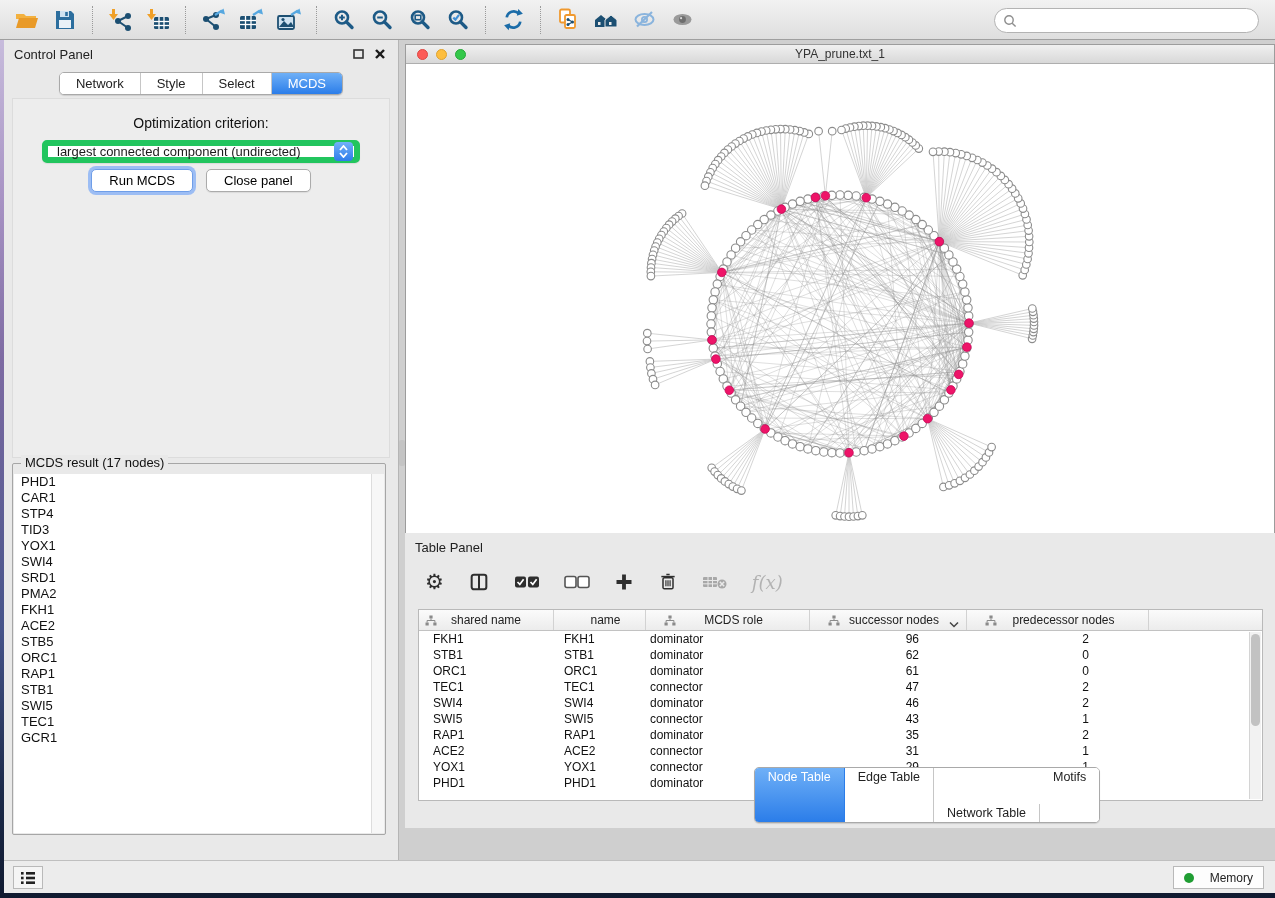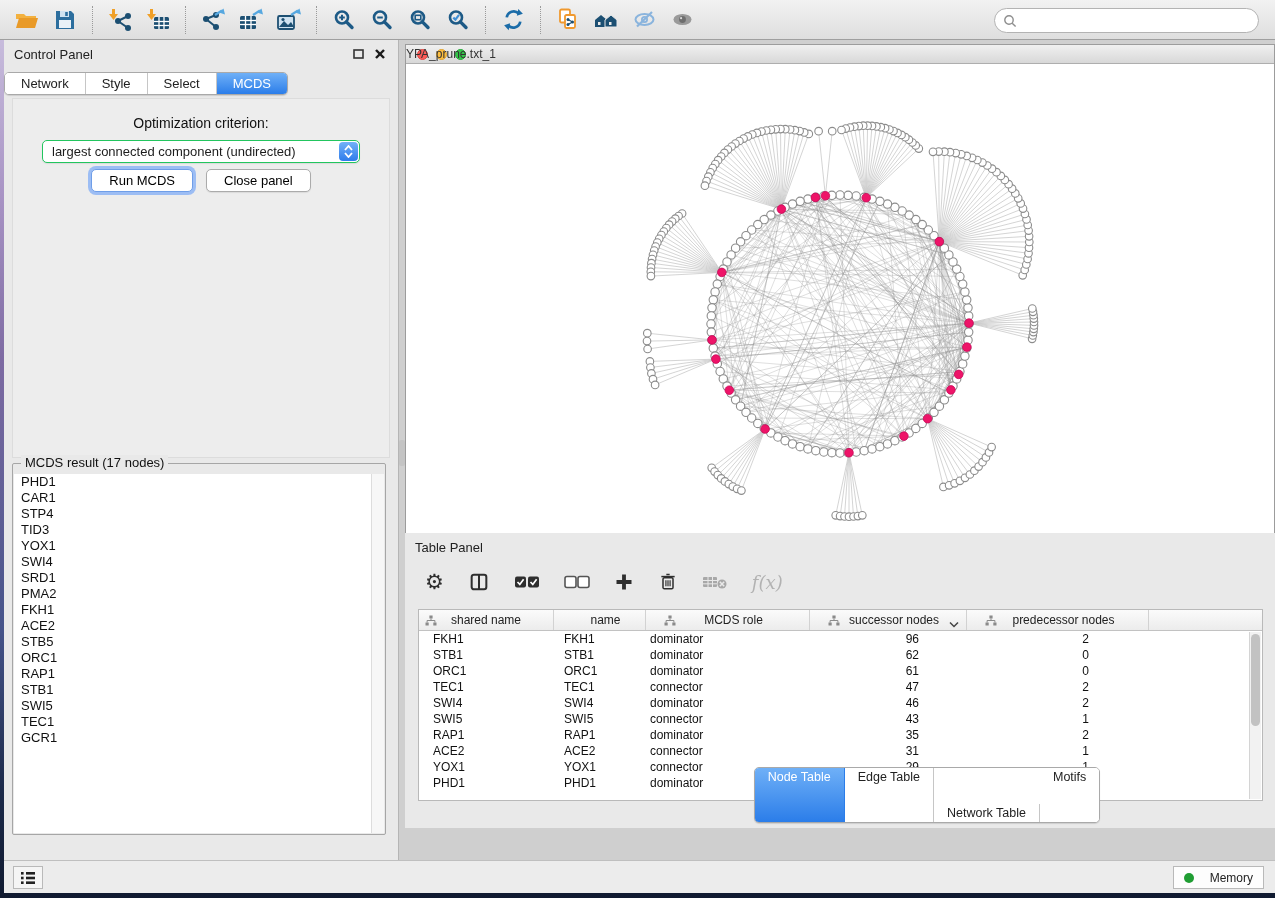--- a/index.html
+++ b/index.html
@@ -21,48 +21,48 @@
     border:1px solid #b3b3b3;border-radius:13px;display:flex;align-items:center;padding-left:8px;}
   .searchbox input{border:none;outline:none;flex:1;font-size:12px;background:transparent;margin-left:5px;font-family:inherit;}
   
   .mainbg{position:absolute;left:4px;top:40px;width:1271px;height:853px;background:#cfcfcf;}
   
   .cpanel{position:absolute;left:4px;top:40px;width:395px;height:820px;background:#e9e9e9;border-right:1px solid #b5b5b5;}
   .panel-head{height:28px;display:flex;align-items:center;padding:0 10px;}
   .panel-title{font-size:13px;color:#222;}
   .panel-head .spacer{flex:1;}
   .wbtn{width:16px;height:16px;display:flex;align-items:center;justify-content:center;margin-left:6px;}
-  .tabs-seg{display:flex;margin-top:4px;}
+  .tabs-seg{display:flex;justify-content:center;margin-top:4px;}
   .seg{display:flex;border:1px solid #a9a9a9;border-radius:5px;overflow:hidden;background:#fff;box-shadow:0 1px 1px rgba(0,0,0,.12);}
   .seg .tab{padding:3px 16px;font-size:13px;color:#222;border-right:1px solid #c6c6c6;background:#fff;}
   .seg .tab:last-child{border-right:none;}
   .seg .tab.sel{background:linear-gradient(180deg,#6fb0f7,#2b7de9);color:#fff;border-right-color:#2b7de9;}
   .cp-sub{position:absolute;left:8px;right:8px;top:58px;height:360px;background:#ededed;border:1px solid #dcdcdc;}
   .opt-label{text-align:center;margin-top:16px;font-size:14px;color:#111;}
-  .mac-select{margin:9px auto 0;width:318px;height:23px;background:#fff;border:1px solid #22c55e;border-radius:5px;
+  .mac-select{margin:9px auto 0;width:318px;height:23px;background:#fff;border:6px solid #22c55e;border-radius:5px;
     display:flex;align-items:center;box-shadow:0 1px 1px rgba(0,0,0,.08);}
   .mac-select .val{flex:1;padding-left:9px;font-size:13px;white-space:nowrap;overflow:hidden;}
   .stepper{width:19px;height:19px;margin-right:1px;border-radius:4px;background:linear-gradient(180deg,#73b1f8,#2e7ceb);
     display:flex;flex-direction:column;align-items:center;justify-content:center;gap:1px;}
   .btn-row{display:flex;justify-content:center;gap:13px;margin-top:6px;}
   .mbtn{height:23px;padding:0 17px;background:#fff;border:1px solid #ababab;border-radius:5px;font-size:13px;
     display:flex;align-items:center;box-shadow:0 1px 1px rgba(0,0,0,.08);font-family:inherit;}
   .mbtn.focus{box-shadow:0 0 0 3px rgba(90,150,250,.55);border-color:#6f9ee8;}
   .groupbox{position:absolute;left:8px;right:12px;top:423px;height:372px;border:1px solid #a6a6a6;border-radius:2px;}
   .legend{position:absolute;top:-9px;left:8px;background:#e9e9e9;padding:0 4px;font-size:13px;color:#111;}
   .mcds-list{position:absolute;left:1px;right:1px;top:10px;bottom:1px;background:#fff;overflow:hidden;}
   .mcds-scroll{position:absolute;right:0;top:0;bottom:0;width:13px;background:#f7f7f7;border-left:1px solid #ddd;}
   .mcds-item{height:16px;line-height:16px;padding-left:7px;font-size:13px;color:#111;}
   
   .netwin{position:absolute;left:405px;top:44px;width:870px;height:516px;background:#fff;border:1px solid #9c9c9c;border-bottom-color:#8d8d8d;}
   .nw-titlebar{height:19px;background:linear-gradient(180deg,#f0f0f0,#d8d8d8);border-bottom:1px solid #aeaeae;
     display:flex;align-items:center;position:relative;}
   .lights{display:flex;gap:8px;margin-left:11px;}
   .light{width:11px;height:11px;border-radius:50%;}
-  .nw-title{position:absolute;left:0;right:0;text-align:left;font-size:12px;color:#333;}
+  .nw-title{position:absolute;left:0;right:0;text-align:center;font-size:12px;color:#333;}
   .nw-canvas{position:absolute;left:0;top:19px;right:0;bottom:0;background:#fff;overflow:hidden;}
   
   .tpanel{position:absolute;left:405px;top:533px;width:1044px;height:295px;background:#e9e9e9;}
   .tp-toolbar{position:absolute;left:0;top:26px;height:46px;right:0;display:flex;align-items:center;padding-left:20px;gap:24px;}
   .ticon{display:flex;align-items:center;justify-content:center;}
   .gear{font-size:21px;color:#2e2e2e;line-height:1;font-family:"DejaVu Sans",sans-serif;}
   .fx{font-family:"DejaVu Serif","Liberation Serif",serif;font-style:italic;font-size:18px;color:#b2b2b2;}
   .tp-table{position:absolute;left:13px;top:76px;width:845px;height:192px;background:#fff;border:1px solid #b9b9b9;overflow:hidden;}
   .thead{display:grid;grid-template-columns:135px 80px 152px 145px 170px 1fr;height:21px;
     background:linear-gradient(180deg,#fbfbfb,#ececec);border-bottom:1px solid #c2c2c2;gap:12px;}

